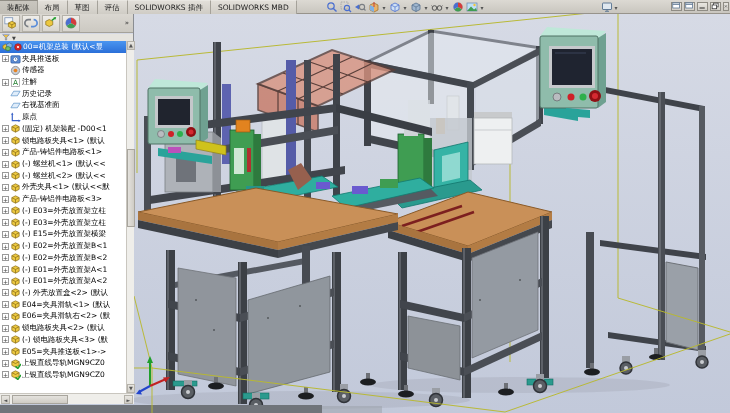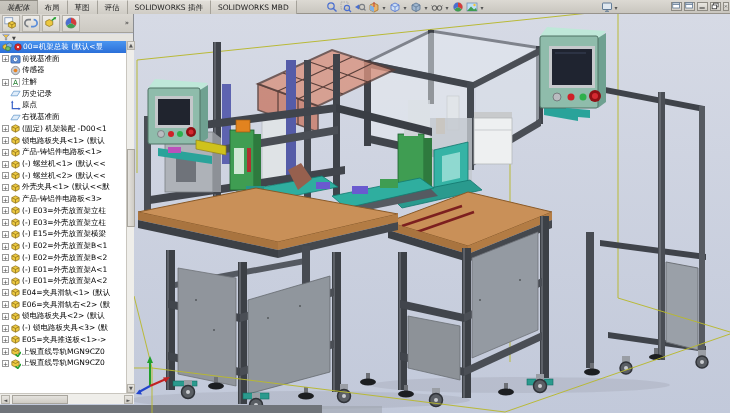--- a/index.html
+++ b/index.html
@@ -6,21 +6,21 @@
   html,body { width:730px; height:413px; overflow:hidden;
     font-family:"DejaVu Sans", sans-serif; background:#c8cfdd; position:relative; }
 
   
   #topbar { position:absolute; left:0; top:0; width:730px; height:14px;
     background:linear-gradient(#dcd9d3,#c9c6bf); border-bottom:1px solid #97938b; z-index:5; }
   #tabs { display:flex; height:14px; }
   .tab { height:14px; padding:0 7px; font-size:7.5px; line-height:14px; color:#222;
     border-right:1px solid #a5a29a; border-top:1px solid #e9e7e2;
     background:linear-gradient(#e2dfd9,#cfccc5); white-space:nowrap; cursor:default; }
-  .tab.active { background:linear-gradient(#c9c6bf,#bfbcb4); border-top:1px solid #908d85;font-style:italic; }
+  .tab.active { background:linear-gradient(#c9c6bf,#bfbcb4); border-top:1px solid #908d85; }
   #headsup { position:absolute; left:325px; top:1px; height:12px; display:flex; align-items:center; gap:1px; }
   .hbtn { width:13px; height:12px; display:flex; align-items:center; justify-content:center; }
   .hcaret { font-size:6px; color:#555; width:6px; text-align:center; }
   #viewset { position:absolute; left:600px; top:1px; display:flex; align-items:center; }
   #winbtns { position:absolute; right:1px; top:2px; display:flex; gap:2px; align-items:center; }
   .wbtn { width:11px; height:9px; background:linear-gradient(#e8e6e1,#d2cfc8);
     border:1px solid #8f8c84; display:flex; align-items:center; justify-content:center;
     font-size:6px; color:#444; }
 
   
@@ -530,21 +530,21 @@
       </div>
       <div class="trow">
         <span class="exp">+</span>
         <span class="ticon">
           <svg width="11" height="11" viewBox="0 0 12 12" style="display:block">
             <rect x="1" y="3" width="10" height="8" rx="1" fill="#5b8dd9" stroke="#2d5a9e" stroke-width="0.8"></rect>
             <circle cx="6" cy="7" r="2.6" fill="#fff" stroke="#2d5a9e" stroke-width="0.7"></circle>
             <path d="M6 5.5 V7 L7.2 7.8" stroke="#2d5a9e" stroke-width="0.7" fill="none"></path>
           </svg>
         </span>
-        <span class="txt">前视基准面</span>
+        <span class="txt">夹具推送板</span>
       </div>
       <div class="trow">
         <span class="noexp"></span>
         <span class="ticon">
           <svg width="11" height="11" viewBox="0 0 12 12" style="display:block">
             <circle cx="6" cy="6" r="4.5" fill="#c8ccd2" stroke="#7a7e84" stroke-width="0.8"></circle>
             <circle cx="6" cy="6" r="2" fill="#e8821f"></circle>
           </svg>
         </span>
         <span class="txt">传感器</span>
@@ -560,42 +560,42 @@
         <span class="txt">注解</span>
       </div>
       <div class="trow">
         <span class="noexp"></span>
         <span class="ticon">
           <svg width="11" height="11" viewBox="0 0 12 12" style="display:block">
             <polygon points="1,8.5 4,3.5 11,3.5 8,8.5" fill="#cfe4f7" fill-opacity="0.65" stroke="#6f9fd0" stroke-width="0.9"></polygon>
           </svg>
         </span>
         <span class="txt">历史记录</span>
+      </div>
+      <div class="trow">
+        <span class="noexp"></span>
+        <span class="ticon">
+          <svg width="11" height="11" viewBox="0 0 12 12" style="display:block">
+            <polygon points="1,8.5 4,3.5 11,3.5 8,8.5" fill="#cfe4f7" fill-opacity="0.65" stroke="#6f9fd0" stroke-width="0.9"></polygon>
+          </svg>
+        </span>
+        <span class="txt">右视基准面</span>
       </div>
       <div class="trow">
         <span class="noexp"></span>
         <span class="ticon">
           <svg width="11" height="11" viewBox="0 0 12 12" style="display:block">
             <path d="M2.5 2 V9.5 H10.5" fill="none" stroke="#3a62c8" stroke-width="1.3"></path>
             <polygon points="2.5,0.5 1.2,3 3.8,3" fill="#3a62c8"></polygon>
             <polygon points="11.8,9.5 9.2,8.2 9.2,10.8" fill="#3a62c8"></polygon>
           </svg>
         </span>
         <span class="txt">原点</span>
       </div>
       <div class="trow">
-        <span class="noexp"></span>
-        <span class="ticon">
-          <svg width="11" height="11" viewBox="0 0 12 12" style="display:block">
-            <polygon points="1,8.5 4,3.5 11,3.5 8,8.5" fill="#cfe4f7" fill-opacity="0.65" stroke="#6f9fd0" stroke-width="0.9"></polygon>
-          </svg>
-        </span>
-        <span class="txt">右视基准面</span>
-      </div>
-      <div class="trow">
         <span class="exp">+</span>
         <span class="ticon">
           <svg width="11" height="11" viewBox="0 0 12 12" style="display:block">
             <polygon points="2,4 6,2 10,4 10,8 6,10 2,8" fill="#ecc83f" stroke="#8a6d1a" stroke-width="0.8"></polygon>
             <polyline points="2,4 6,6 10,4" fill="none" stroke="#8a6d1a" stroke-width="0.8"></polyline>
             <line x1="6" y1="6" x2="6" y2="10" stroke="#8a6d1a" stroke-width="0.8"></line>
           </svg>
         </span>
         <span class="txt">(固定) 机架装配 -D00&lt;1</span>
       </div>
@@ -734,20 +734,31 @@
       <div class="trow">
         <span class="exp">+</span>
         <span class="ticon">
           <svg width="11" height="11" viewBox="0 0 12 12" style="display:block">
             <polygon points="2,4 6,2 10,4 10,8 6,10 2,8" fill="#ecc83f" stroke="#8a6d1a" stroke-width="0.8"></polygon>
             <polyline points="2,4 6,6 10,4" fill="none" stroke="#8a6d1a" stroke-width="0.8"></polyline>
             <line x1="6" y1="6" x2="6" y2="10" stroke="#8a6d1a" stroke-width="0.8"></line>
           </svg>
         </span>
         <span class="txt">(-) E01=外壳放置架A&lt;2</span>
+      </div>
+      <div class="trow">
+        <span class="exp">+</span>
+        <span class="ticon">
+          <svg width="11" height="11" viewBox="0 0 12 12" style="display:block">
+            <polygon points="2,4 6,2 10,4 10,8 6,10 2,8" fill="#ecc83f" stroke="#8a6d1a" stroke-width="0.8"></polygon>
+            <polyline points="2,4 6,6 10,4" fill="none" stroke="#8a6d1a" stroke-width="0.8"></polyline>
+            <line x1="6" y1="6" x2="6" y2="10" stroke="#8a6d1a" stroke-width="0.8"></line>
+          </svg>
+        </span>
+        <span class="txt">(-) 外壳放置盒&lt;2&gt; (默认</span>
       </div>
       <div class="trow">
         <span class="exp">+</span>
         <span class="ticon">
           <svg width="11" height="11" viewBox="0 0 12 12" style="display:block">
             <polygon points="2,4 6,2 10,4 10,8 6,10 2,8" fill="#ecc83f" stroke="#8a6d1a" stroke-width="0.8"></polygon>
             <polyline points="2,4 6,6 10,4" fill="none" stroke="#8a6d1a" stroke-width="0.8"></polyline>
             <line x1="6" y1="6" x2="6" y2="10" stroke="#8a6d1a" stroke-width="0.8"></line>
           </svg>
         </span>

